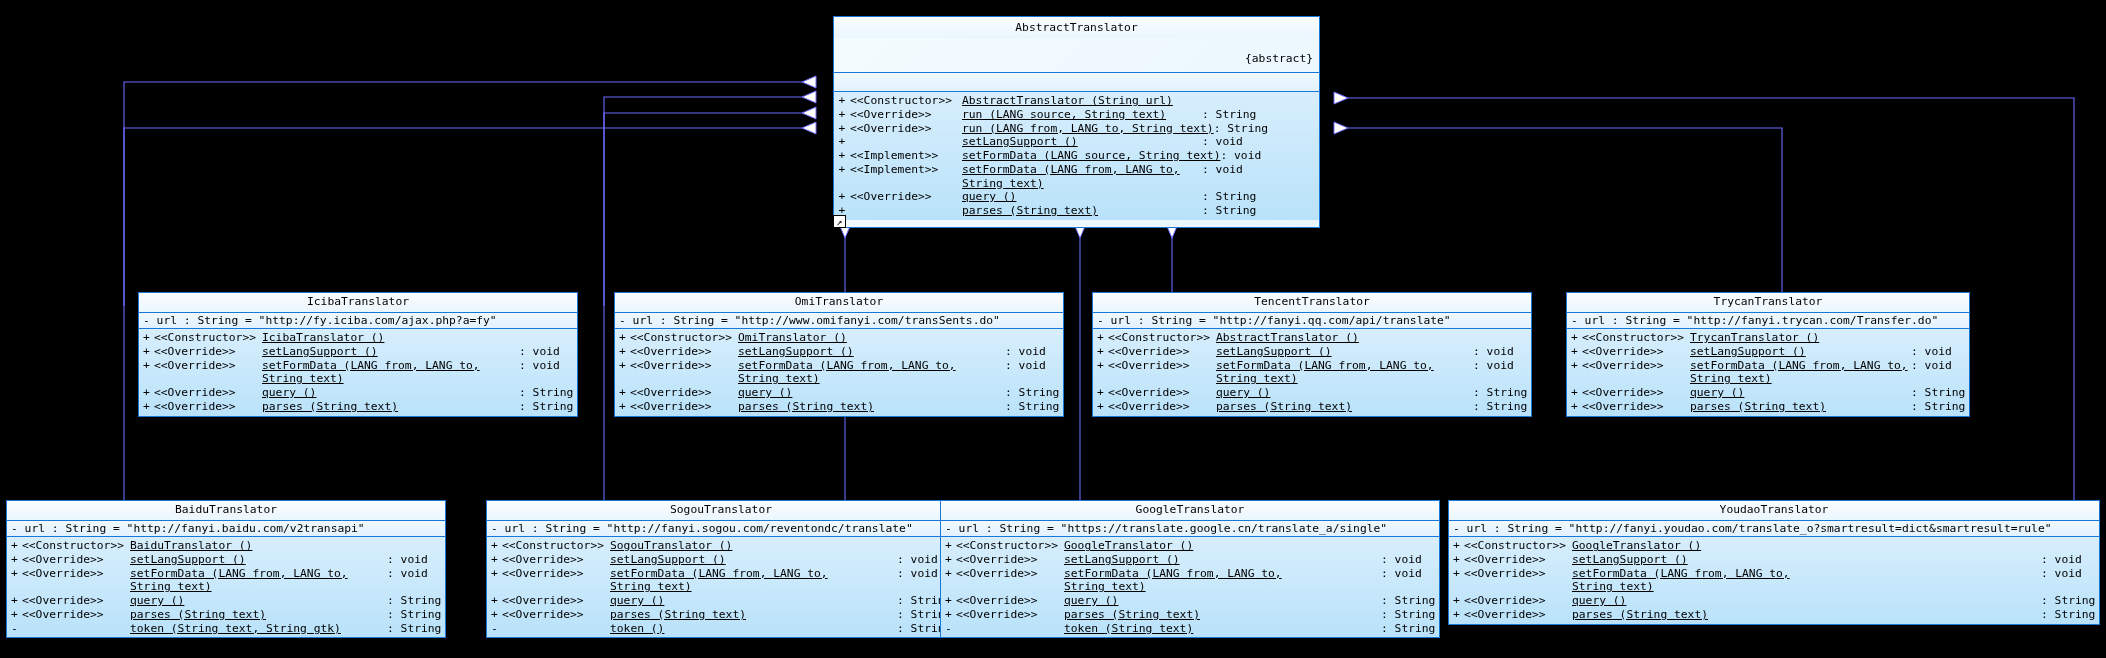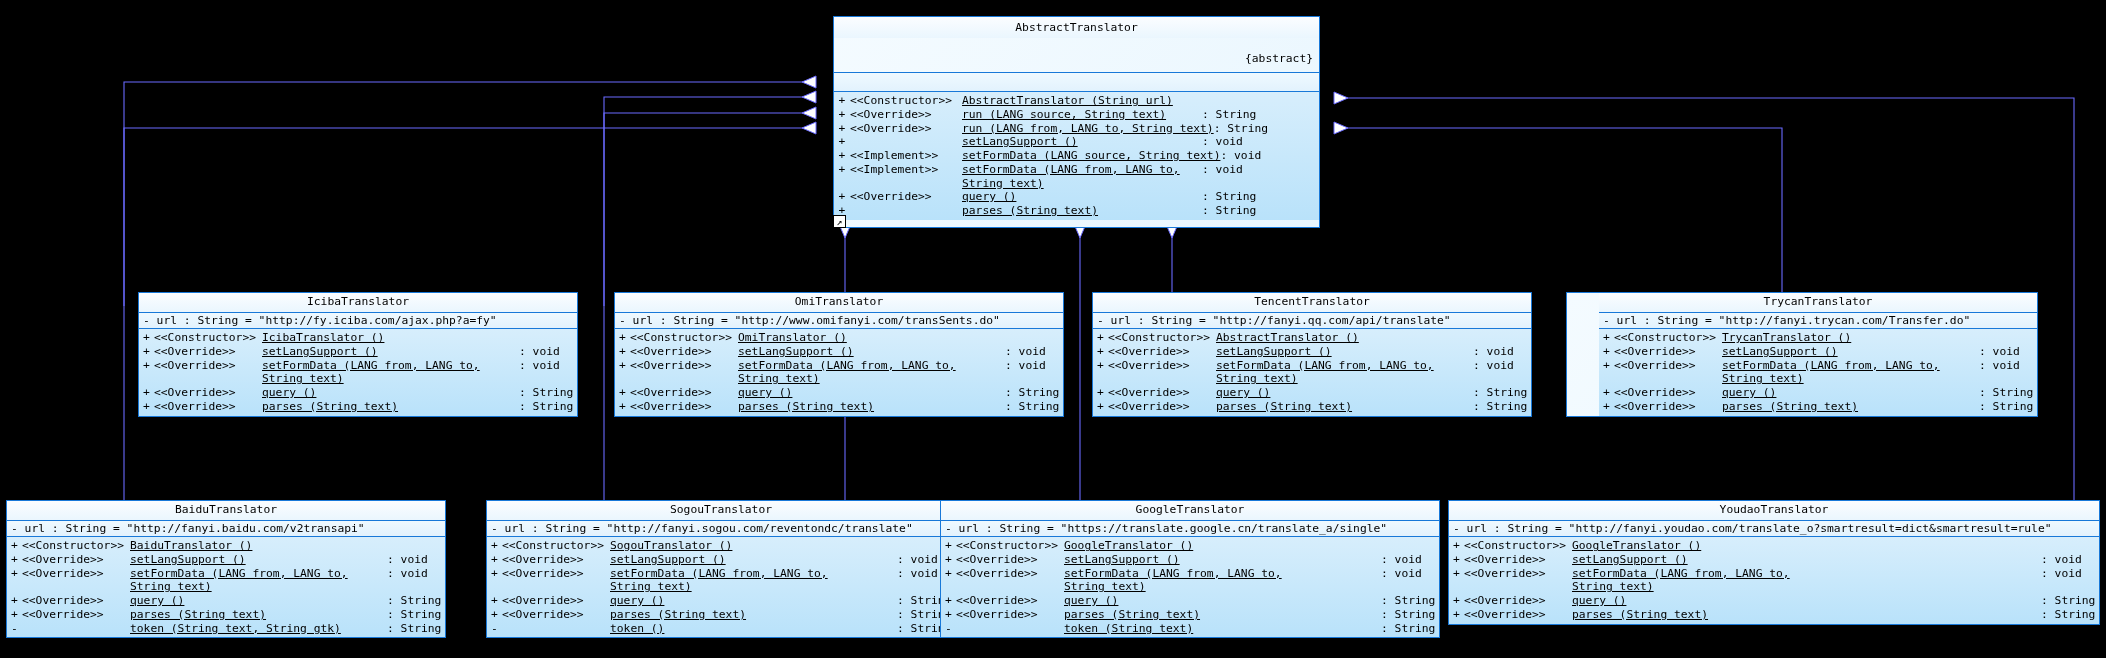--- a/index.html
+++ b/index.html
@@ -337,21 +337,21 @@
         </div>
         <div class="row">
           <span class="vis">+</span>
           <span class="stereo">&lt;&lt;Override&gt;&gt;</span>
           <span class="sig">parses (String text)</span>
           <span class="ret" style="flex: 0 0 58px;">: String</span>
         </div>
       </div>
   </div>
 
-  <div class="umlbox sub" id="box-trycan" style="left:1566px; top:292px; width:472px;padding-left:32px;">
+  <div class="umlbox sub" id="box-trycan" style="left:1566px; top:292px; width:404px;">
     <div class="uml-title">TrycanTranslator</div>
     <div class="uml-sep"></div>
     <div class="uml-attrs">
         <div class="attrline">-  url  : String   = "http://fanyi.trycan.com/Transfer.do"</div>
       </div>
     <div class="uml-sep"></div>
     <div class="uml-ops">
         <div class="row">
           <span class="vis">+</span>
           <span class="stereo">&lt;&lt;Constructor&gt;&gt;</span>

